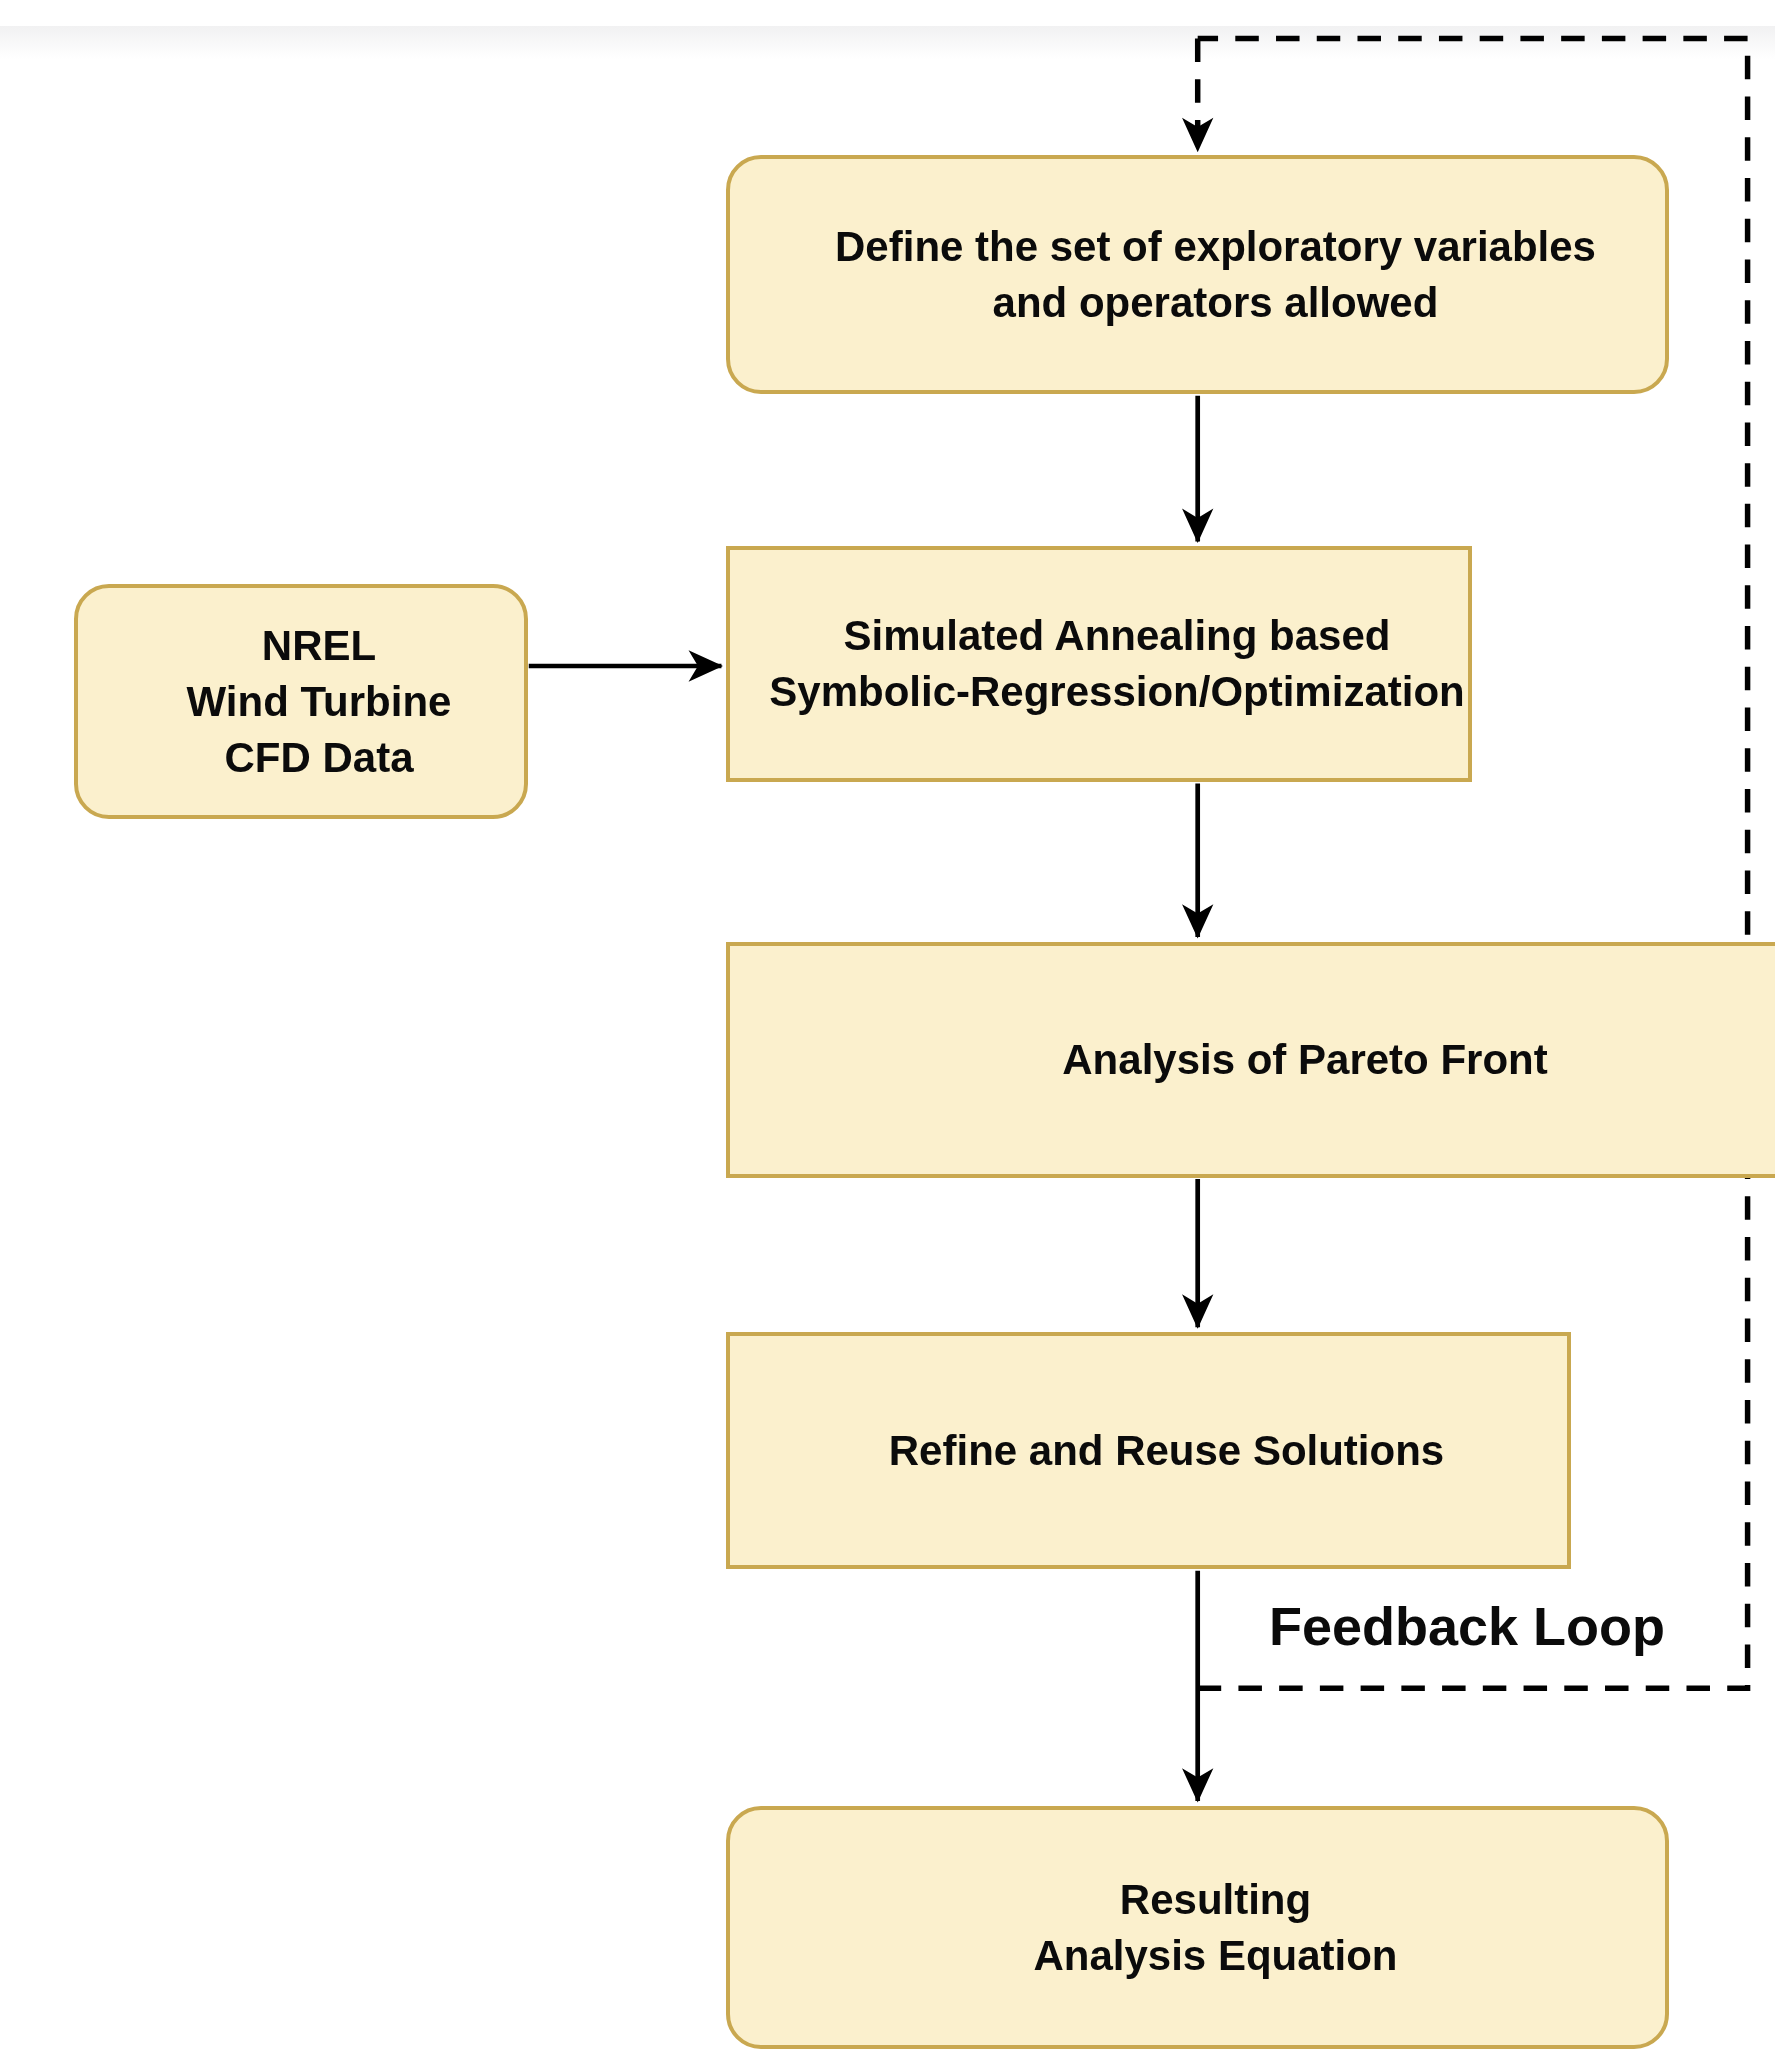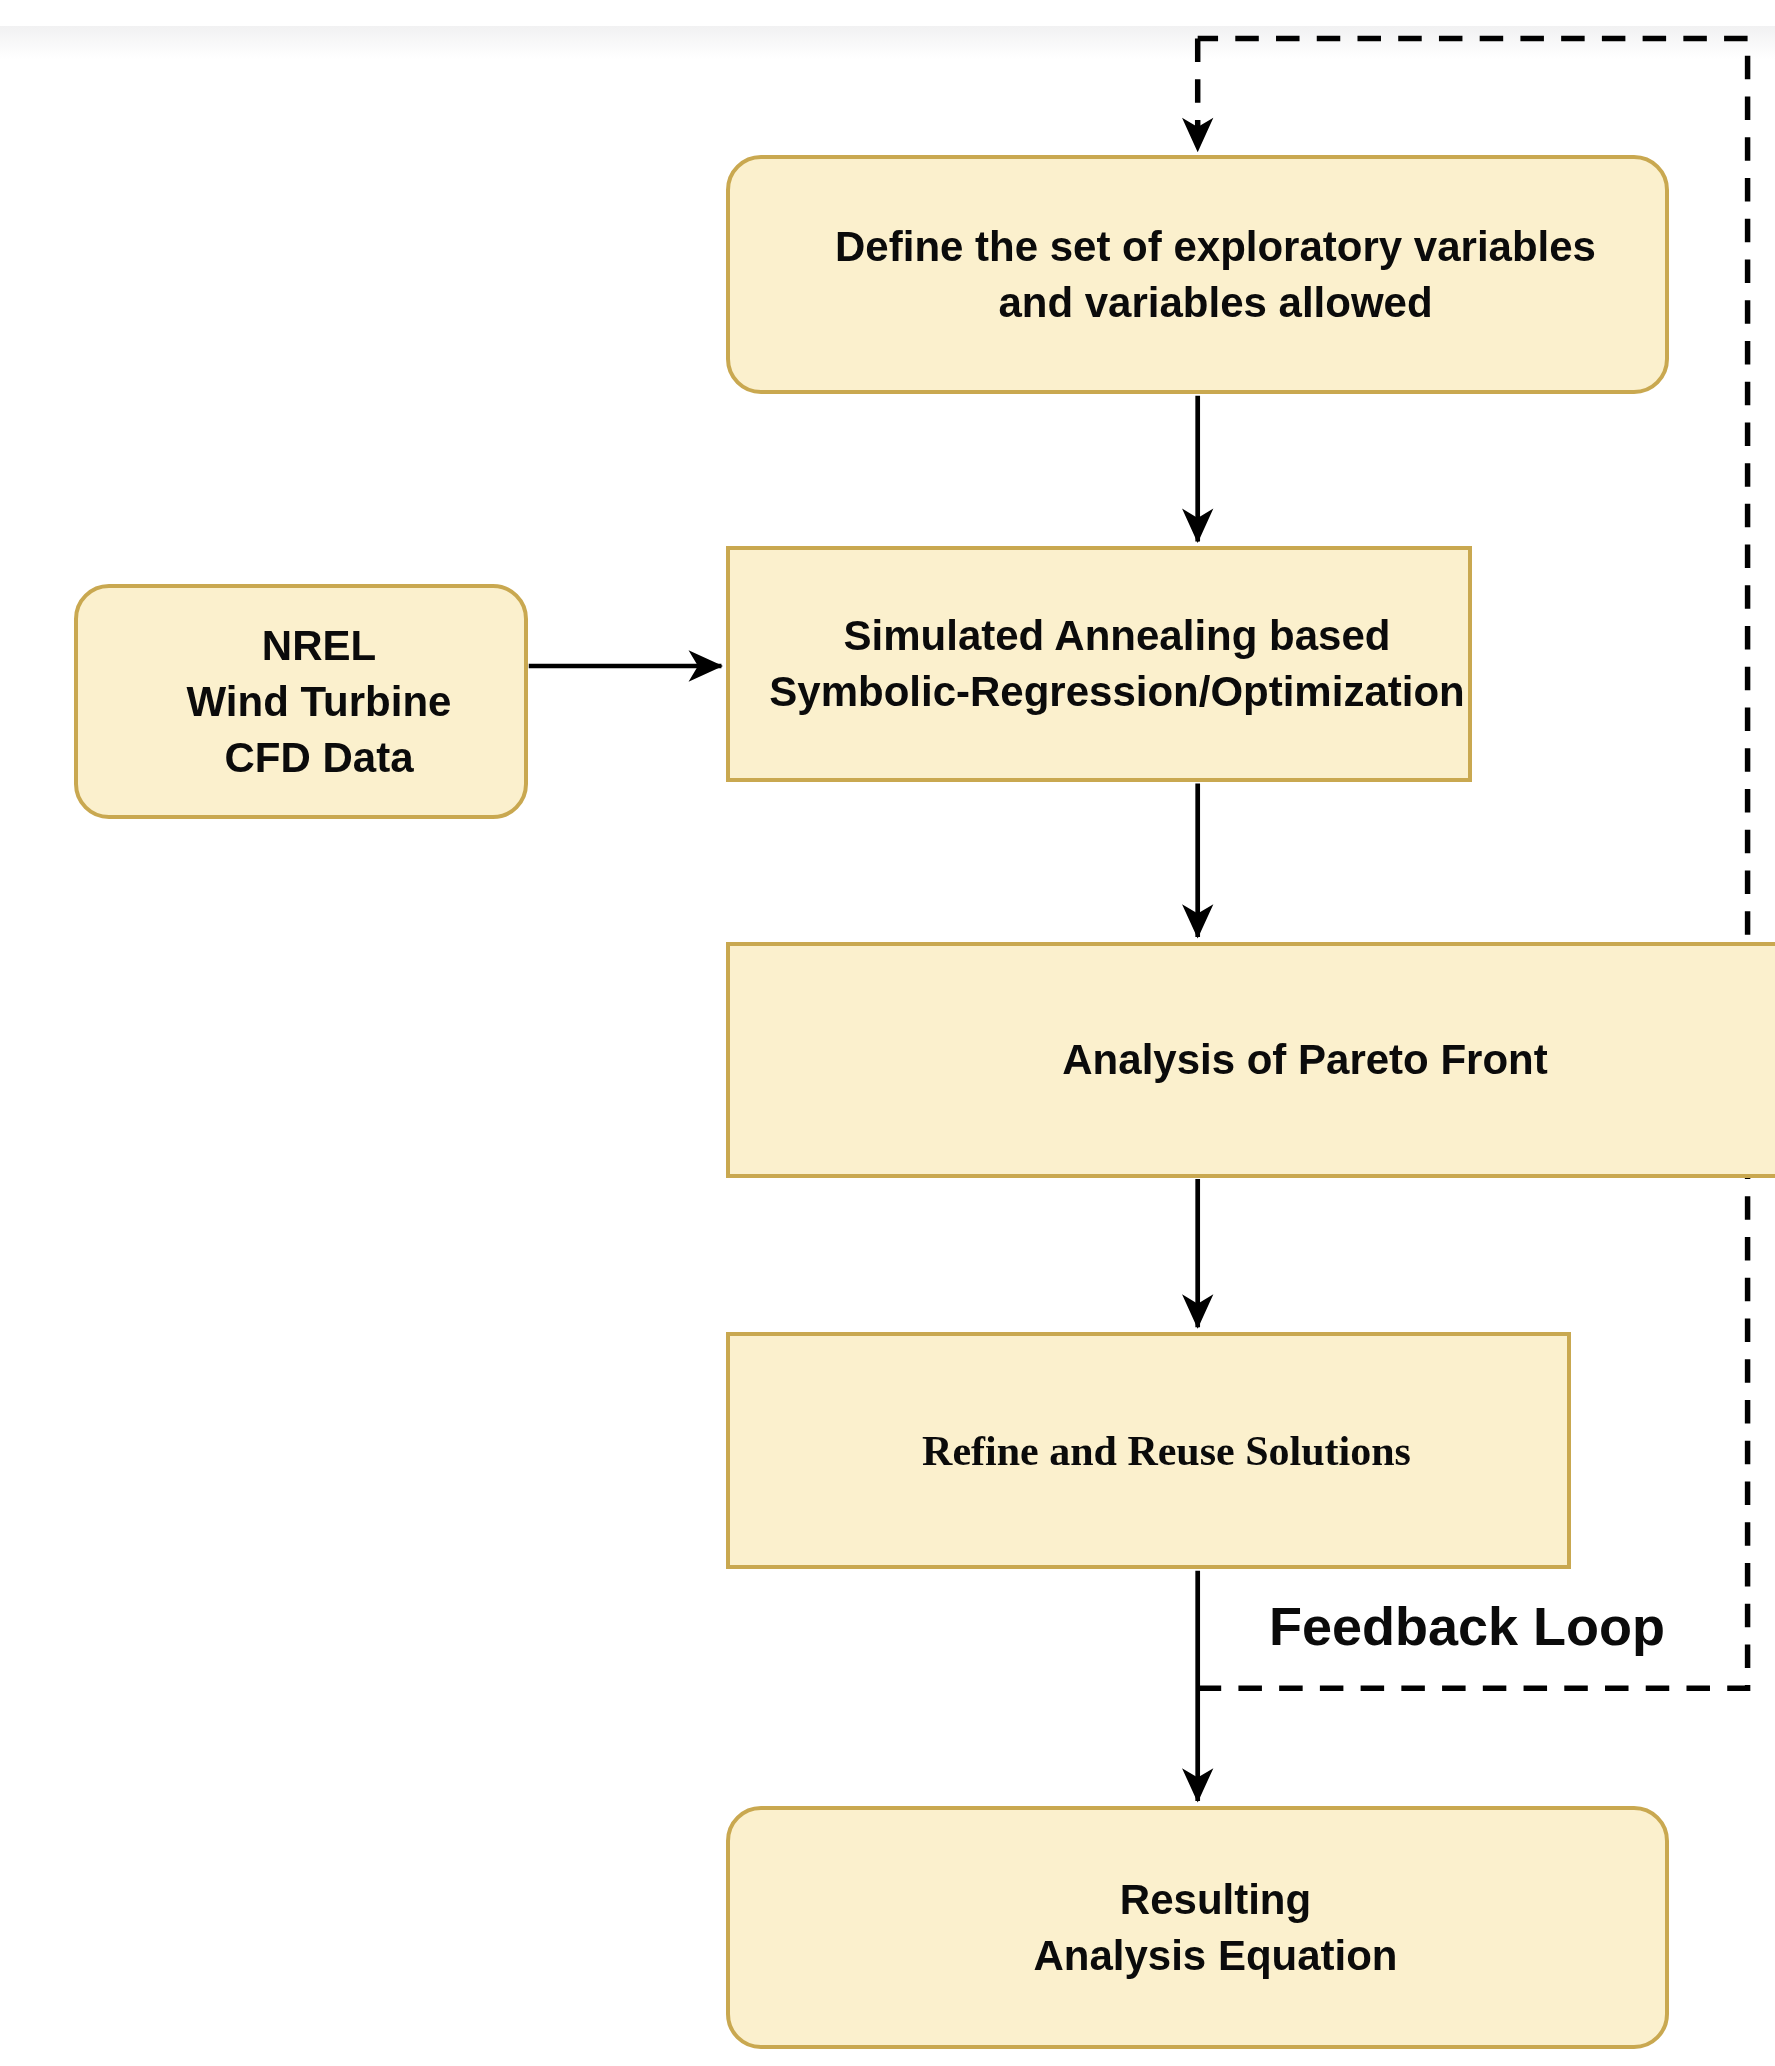--- a/index.html
+++ b/index.html
@@ -36,21 +36,21 @@
     font-size:42px;
     line-height:56px;
     padding-left:36px;
   }
   .node.rounded{border-radius:35px;}
   .node span{display:block;white-space:nowrap;}
   #node-define{left:726px;top:155px;width:943px;height:239px;}
   #node-nrel{left:74px;top:548px;width:454px;height:235px;margin-top:36px;}
   #node-sa{left:726px;top:546px;width:746px;height:236px;}
   #node-analysis{left:726px;top:942px;width:1122px;height:236px;}
-  #node-refine{left:726px;top:1332px;width:845px;height:237px;font-family:Liberation Serif, serif;}
+  #node-refine{left:726px;top:1332px;width:845px;height:237px;}
   #node-result{left:726px;top:1806px;width:943px;height:243px;align-items:center;}
   #feedback-label{
     position:absolute;left:1269px;top:1600px;width:392px;
     text-align:right;
     font-weight:bold;font-size:54px;line-height:52px;
     color:var(--text);
     white-space:nowrap;
   }
 </style>
 </head>
@@ -73,21 +73,21 @@
 
     <line x1="1529" y1="505" x2="1529" y2="691" stroke="#000000" stroke-width="6" marker-end="url(#arrow)"></line>
     <line x1="675" y1="850" x2="921" y2="850" stroke="#000000" stroke-width="6" marker-end="url(#arrow)"></line>
     <line x1="1529" y1="1000" x2="1529" y2="1196" stroke="#000000" stroke-width="6" marker-end="url(#arrow)"></line>
     <line x1="1529" y1="1505" x2="1529" y2="1694" stroke="#000000" stroke-width="6" marker-end="url(#arrow)"></line>
     <line x1="1529" y1="2005" x2="1529" y2="2299" stroke="#000000" stroke-width="6" marker-end="url(#arrow)"></line>
   </svg>
 
   <div class="node rounded" id="node-define">
     <span>Define the set of exploratory variables</span>
-    <span>and variables allowed</span>
+    <span>and operators allowed</span>
   </div>
 
   <div class="node rounded" id="node-nrel">
     <span>NREL</span>
     <span>Wind Turbine</span>
     <span>CFD Data</span>
   </div>
 
   <div class="node" id="node-sa">
     <span>Simulated Annealing based</span>

